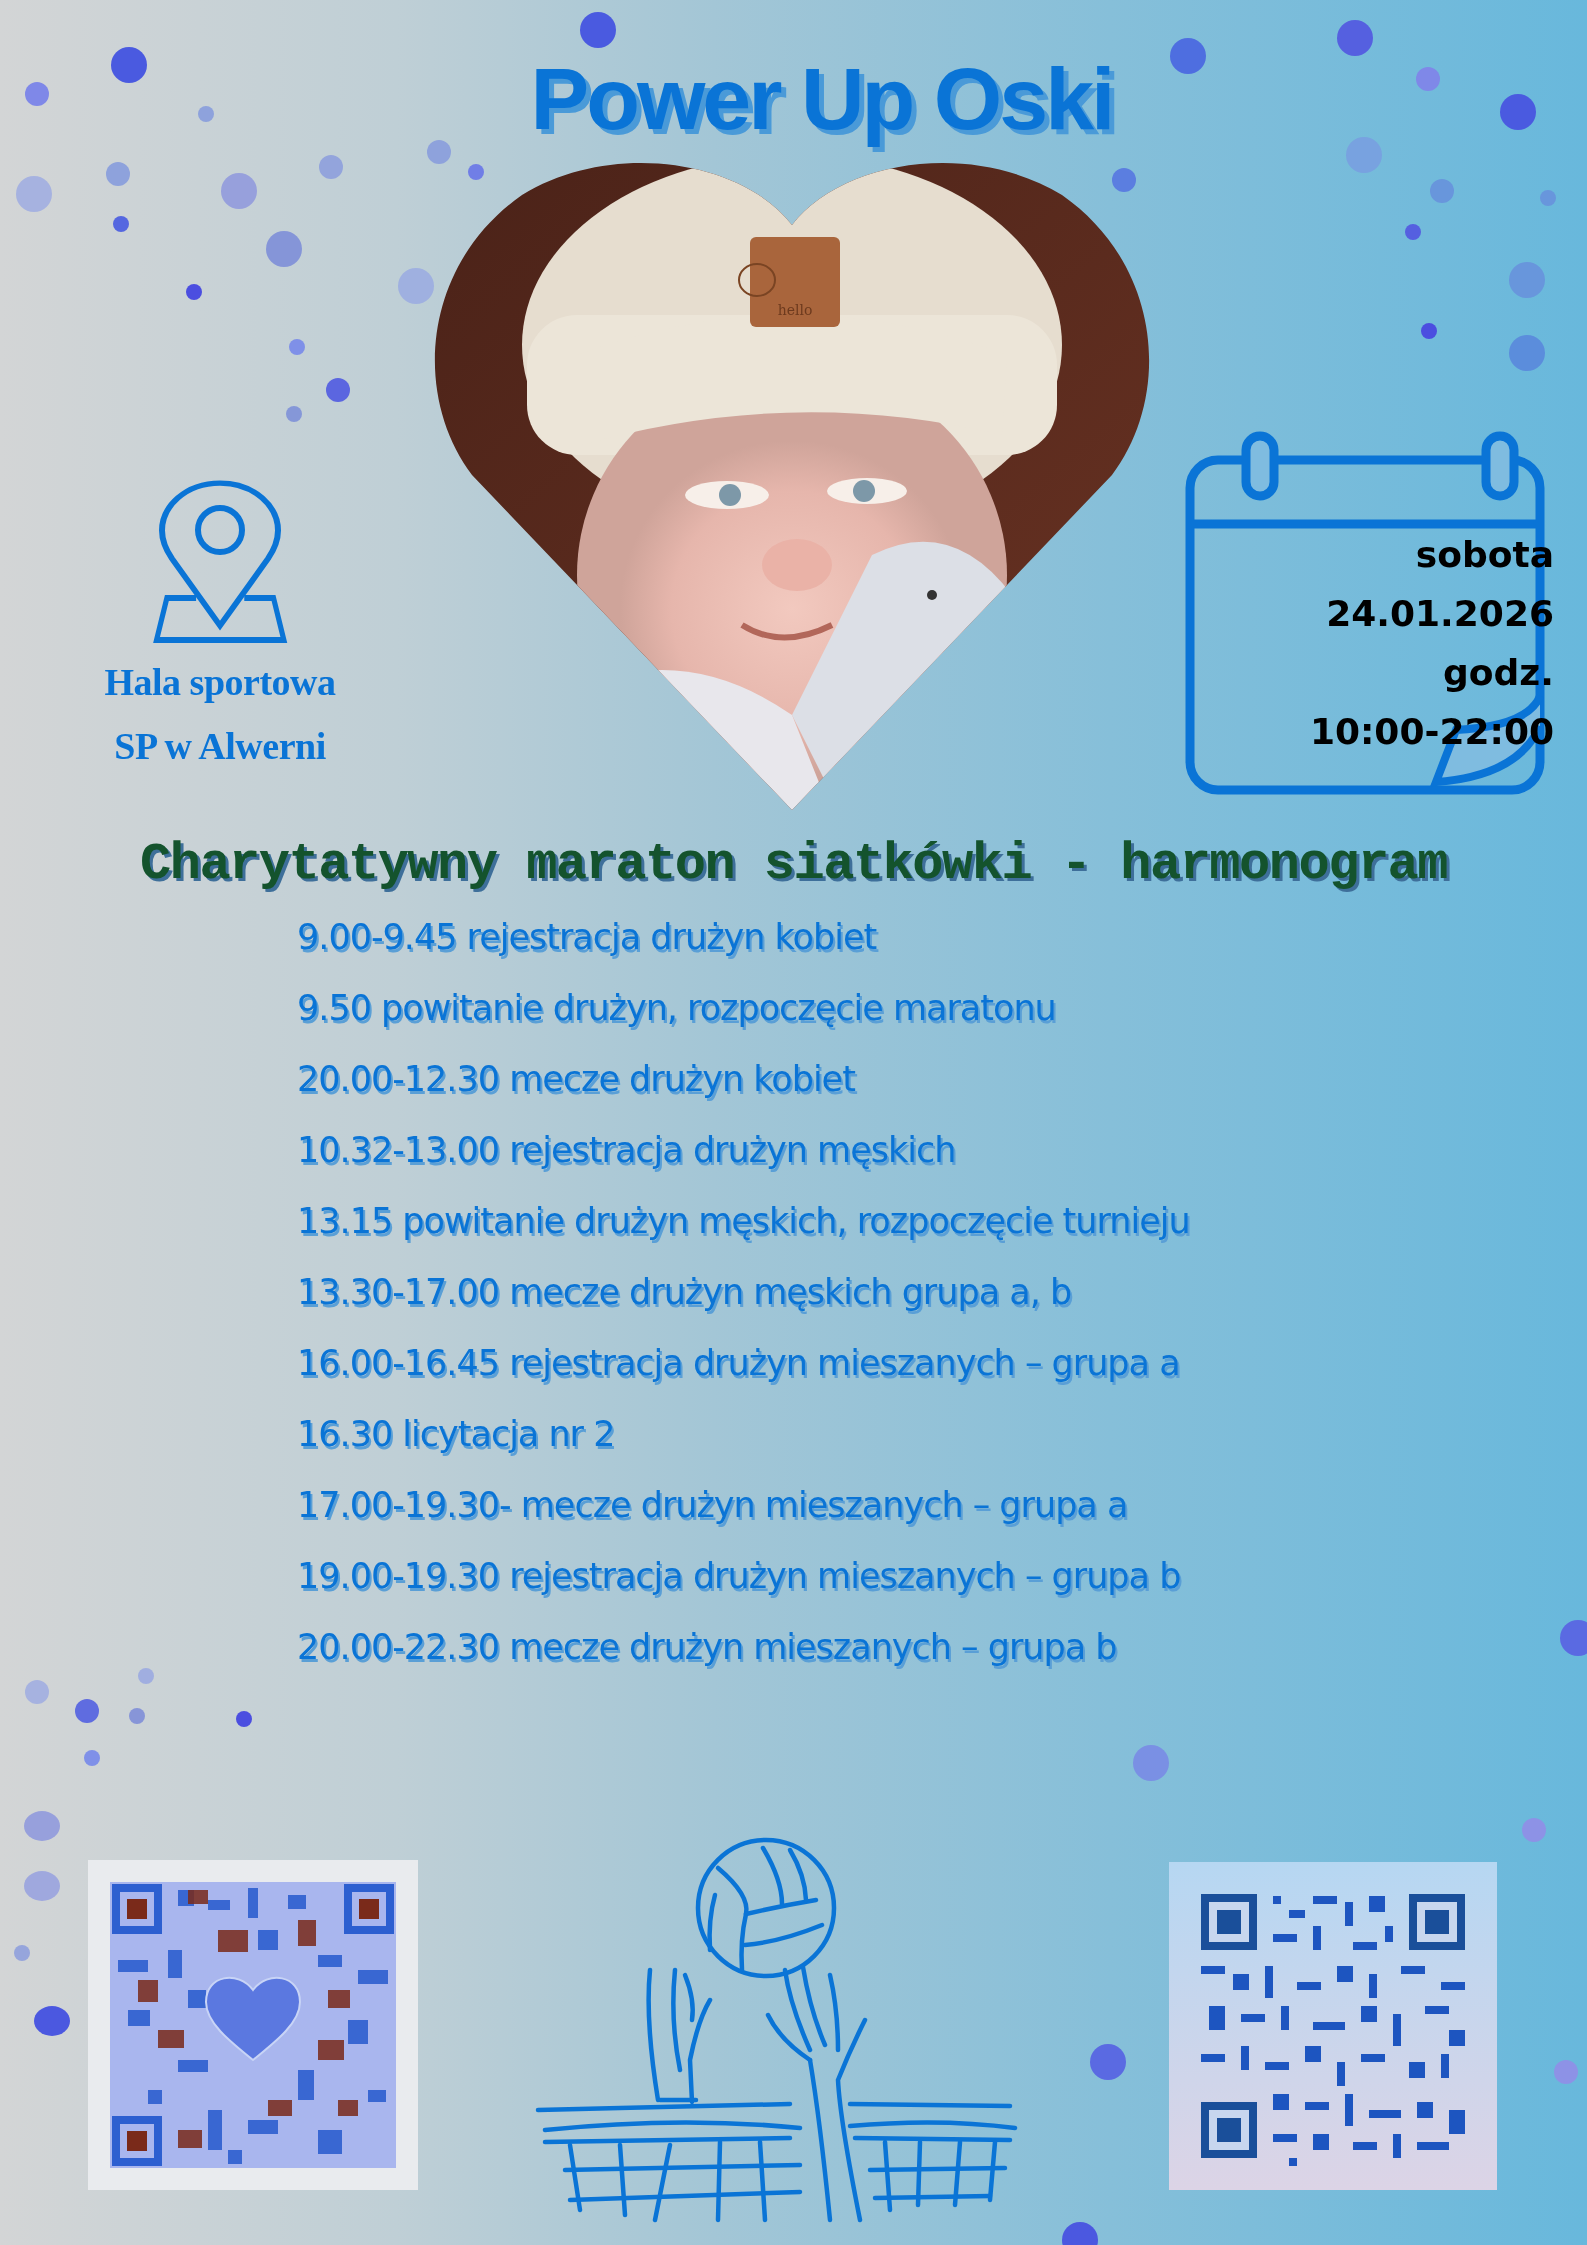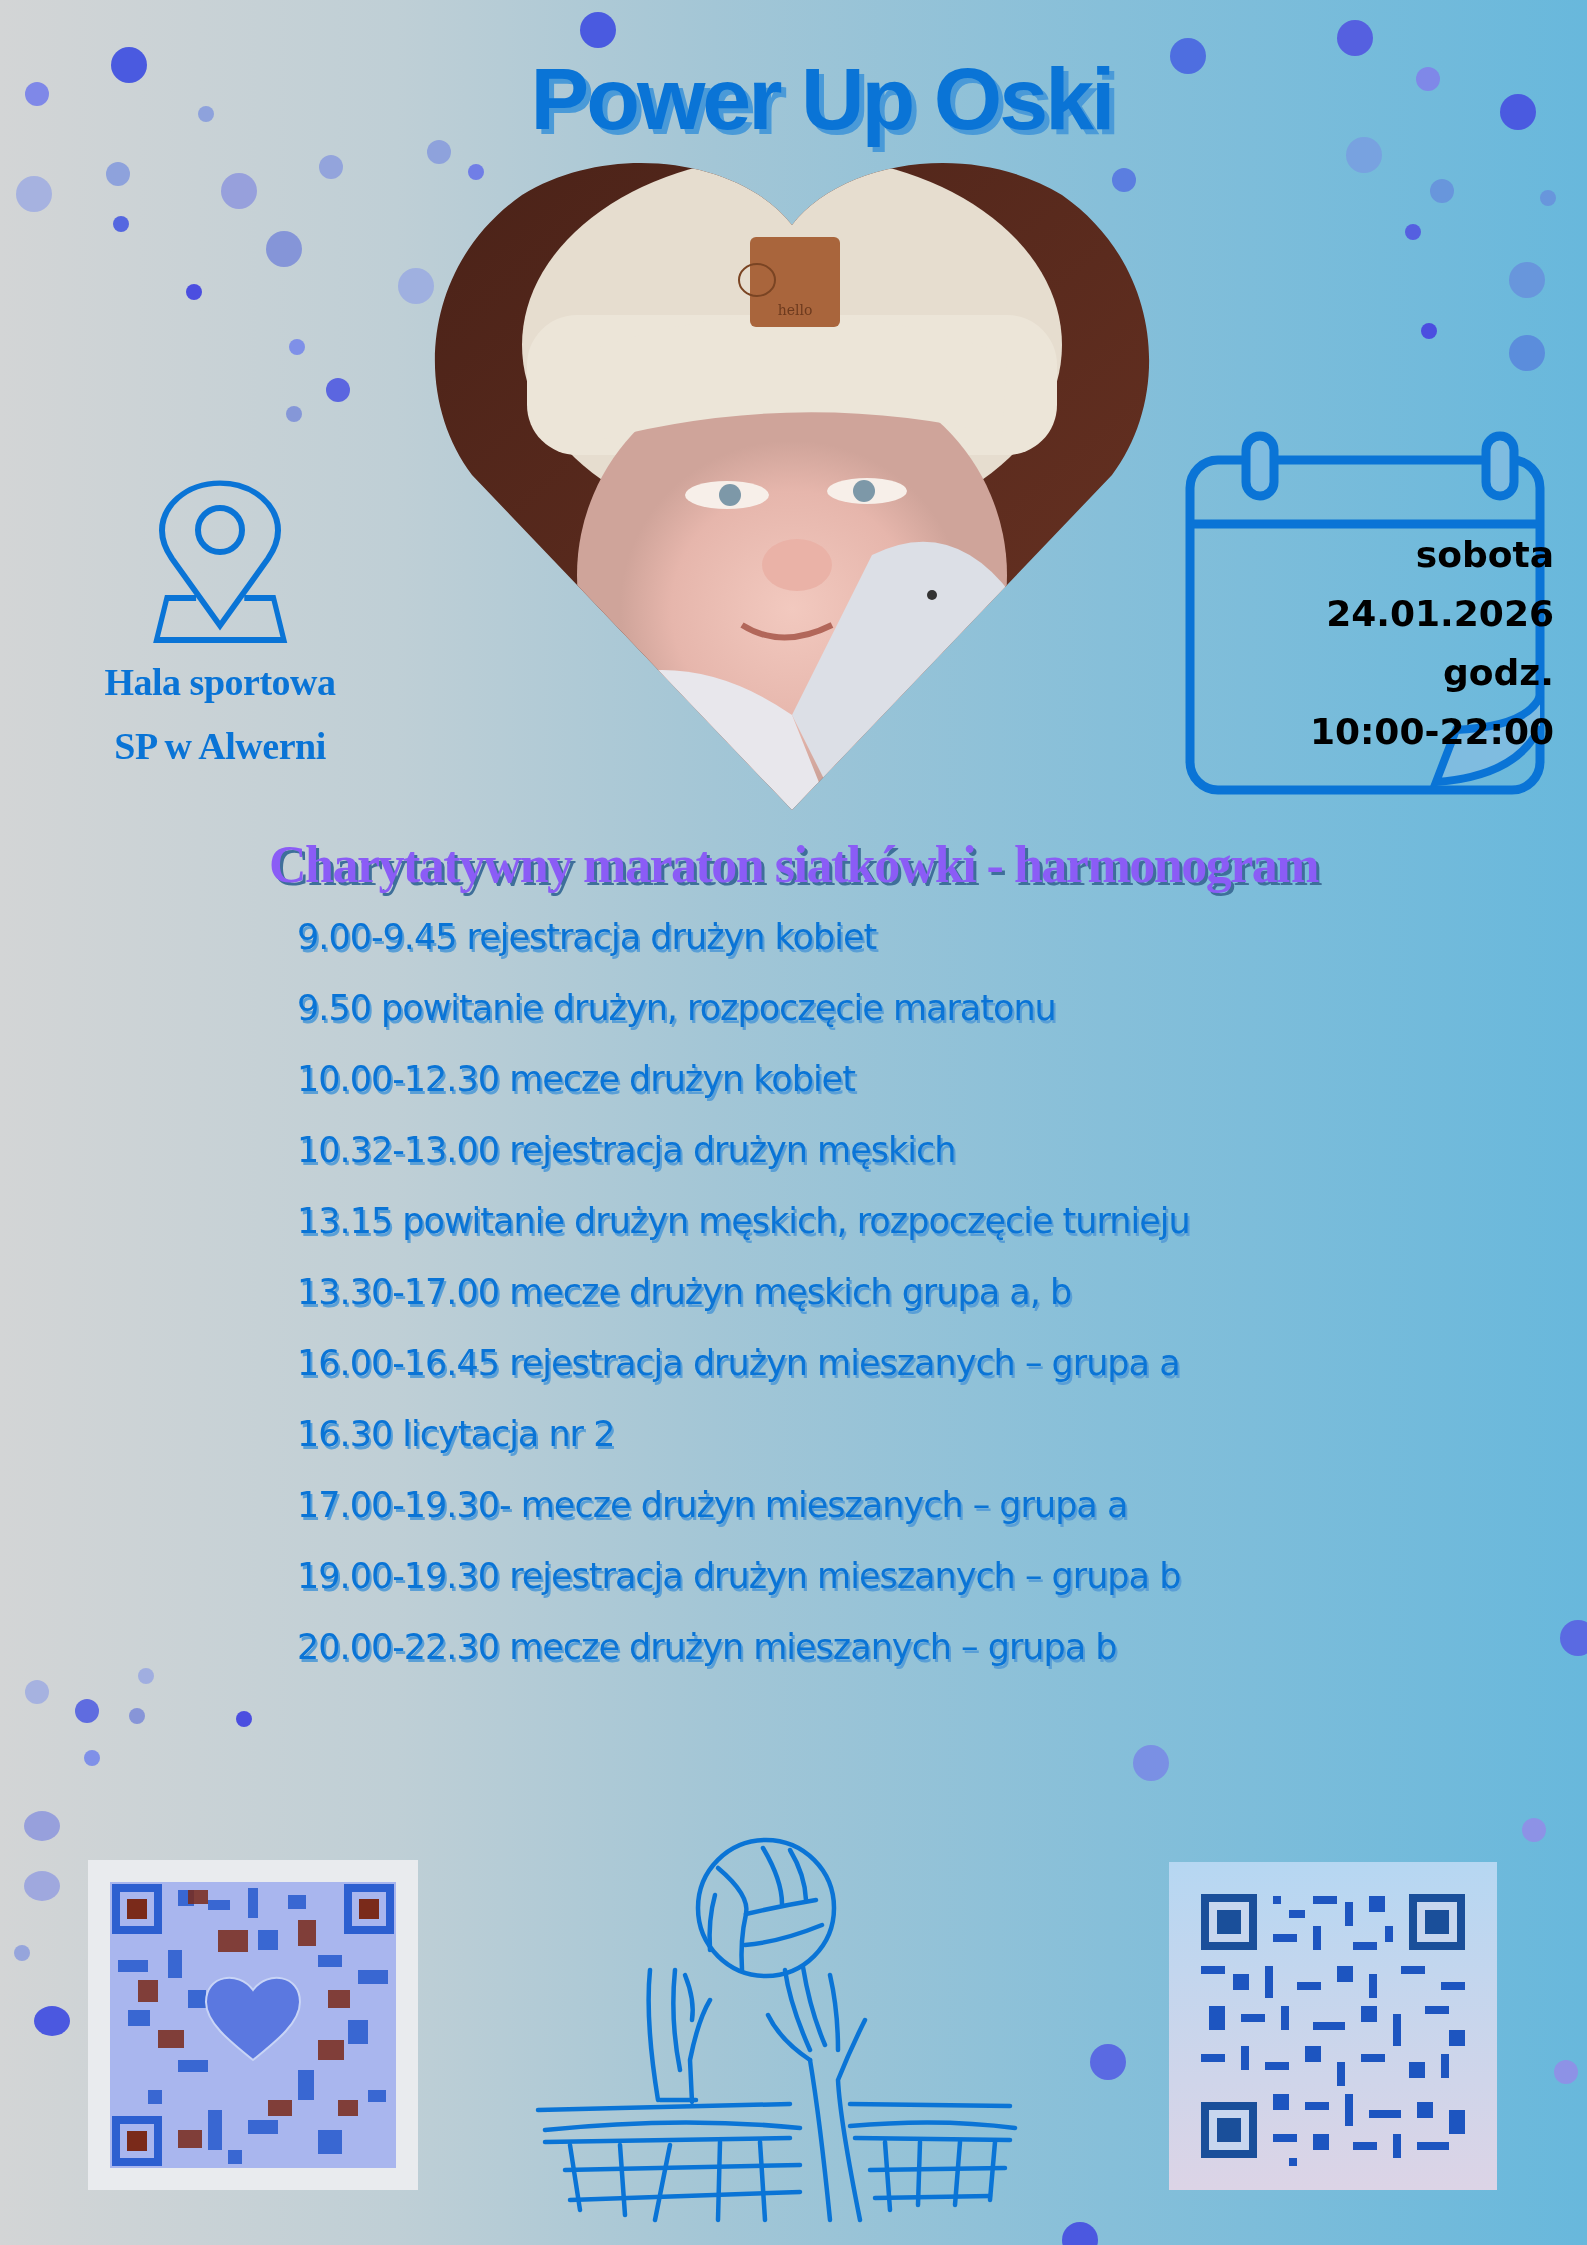--- a/index.html
+++ b/index.html
@@ -22,21 +22,21 @@
     font-family:Liberation Serif, serif; font-weight:bold; font-size:38px; color:#0a74d6;
     line-height:64px; letter-spacing:-0.5px;
   }
   .cal { position:absolute; left:1168px; top:426px; width:386px; height:376px; }
   .cal-text {
     position:absolute; left:1168px; top:525px; width:386px; text-align:right;
     font-family:"DejaVu Sans", sans-serif; font-weight:bold; font-size:36px; color:#000000; line-height:59px;
   }
   .subtitle {
     position:absolute; left:0; width:1587px; top:835px; text-align:center;
-    font-family:Liberation Serif, serif; font-weight:bold; font-size:52px; color:#8b5cf6;
+    font-family:Liberation Mono, monospace; font-weight:bold; font-size:52px; color:#14532d;
     letter-spacing:-1.5px; text-shadow:3px 3px 0 #3e6f9a;
   }
   .schedule { position:absolute; left:296px; top:910px; margin:1px; padding:0; list-style:none; }
   .schedule li {
     font-family:"DejaVu Sans", sans-serif; font-size:35px; color:#0a74d6; height:71px; line-height:52px;
     letter-spacing:-1px; text-shadow:2px 3px 0 #5a9fd6; white-space:nowrap;
   }
   .qr { position:absolute; }
   .ball { position:absolute; left:520px; top:1820px; width:560px; height:420px; }
 </style>
@@ -154,21 +154,21 @@
   <div>24.01.2026</div>
   <div>godz.</div>
   <div>10:00-22:00</div>
 </div>
 
 <div class="subtitle">Charytatywny maraton siatkówki - harmonogram</div>
 
 <ul class="schedule">
   <li>9.00-9.45 rejestracja drużyn kobiet</li>
   <li>9.50 powitanie drużyn, rozpoczęcie maratonu</li>
-  <li>10.00-12.30 mecze drużyn kobiet</li>
+  <li>20.00-12.30 mecze drużyn kobiet</li>
   <li>10.32-13.00 rejestracja drużyn męskich</li>
   <li>13.15 powitanie drużyn męskich, rozpoczęcie turnieju</li>
   <li>13.30-17.00 mecze drużyn męskich grupa a, b</li>
   <li>16.00-16.45 rejestracja drużyn mieszanych – grupa a</li>
   <li>16.30 licytacja nr 2</li>
   <li>17.00-19.30- mecze drużyn mieszanych – grupa a</li>
   <li>19.00-19.30 rejestracja drużyn mieszanych – grupa b</li>
   <li>20.00-22.30 mecze drużyn mieszanych – grupa b</li>
 </ul>
 

